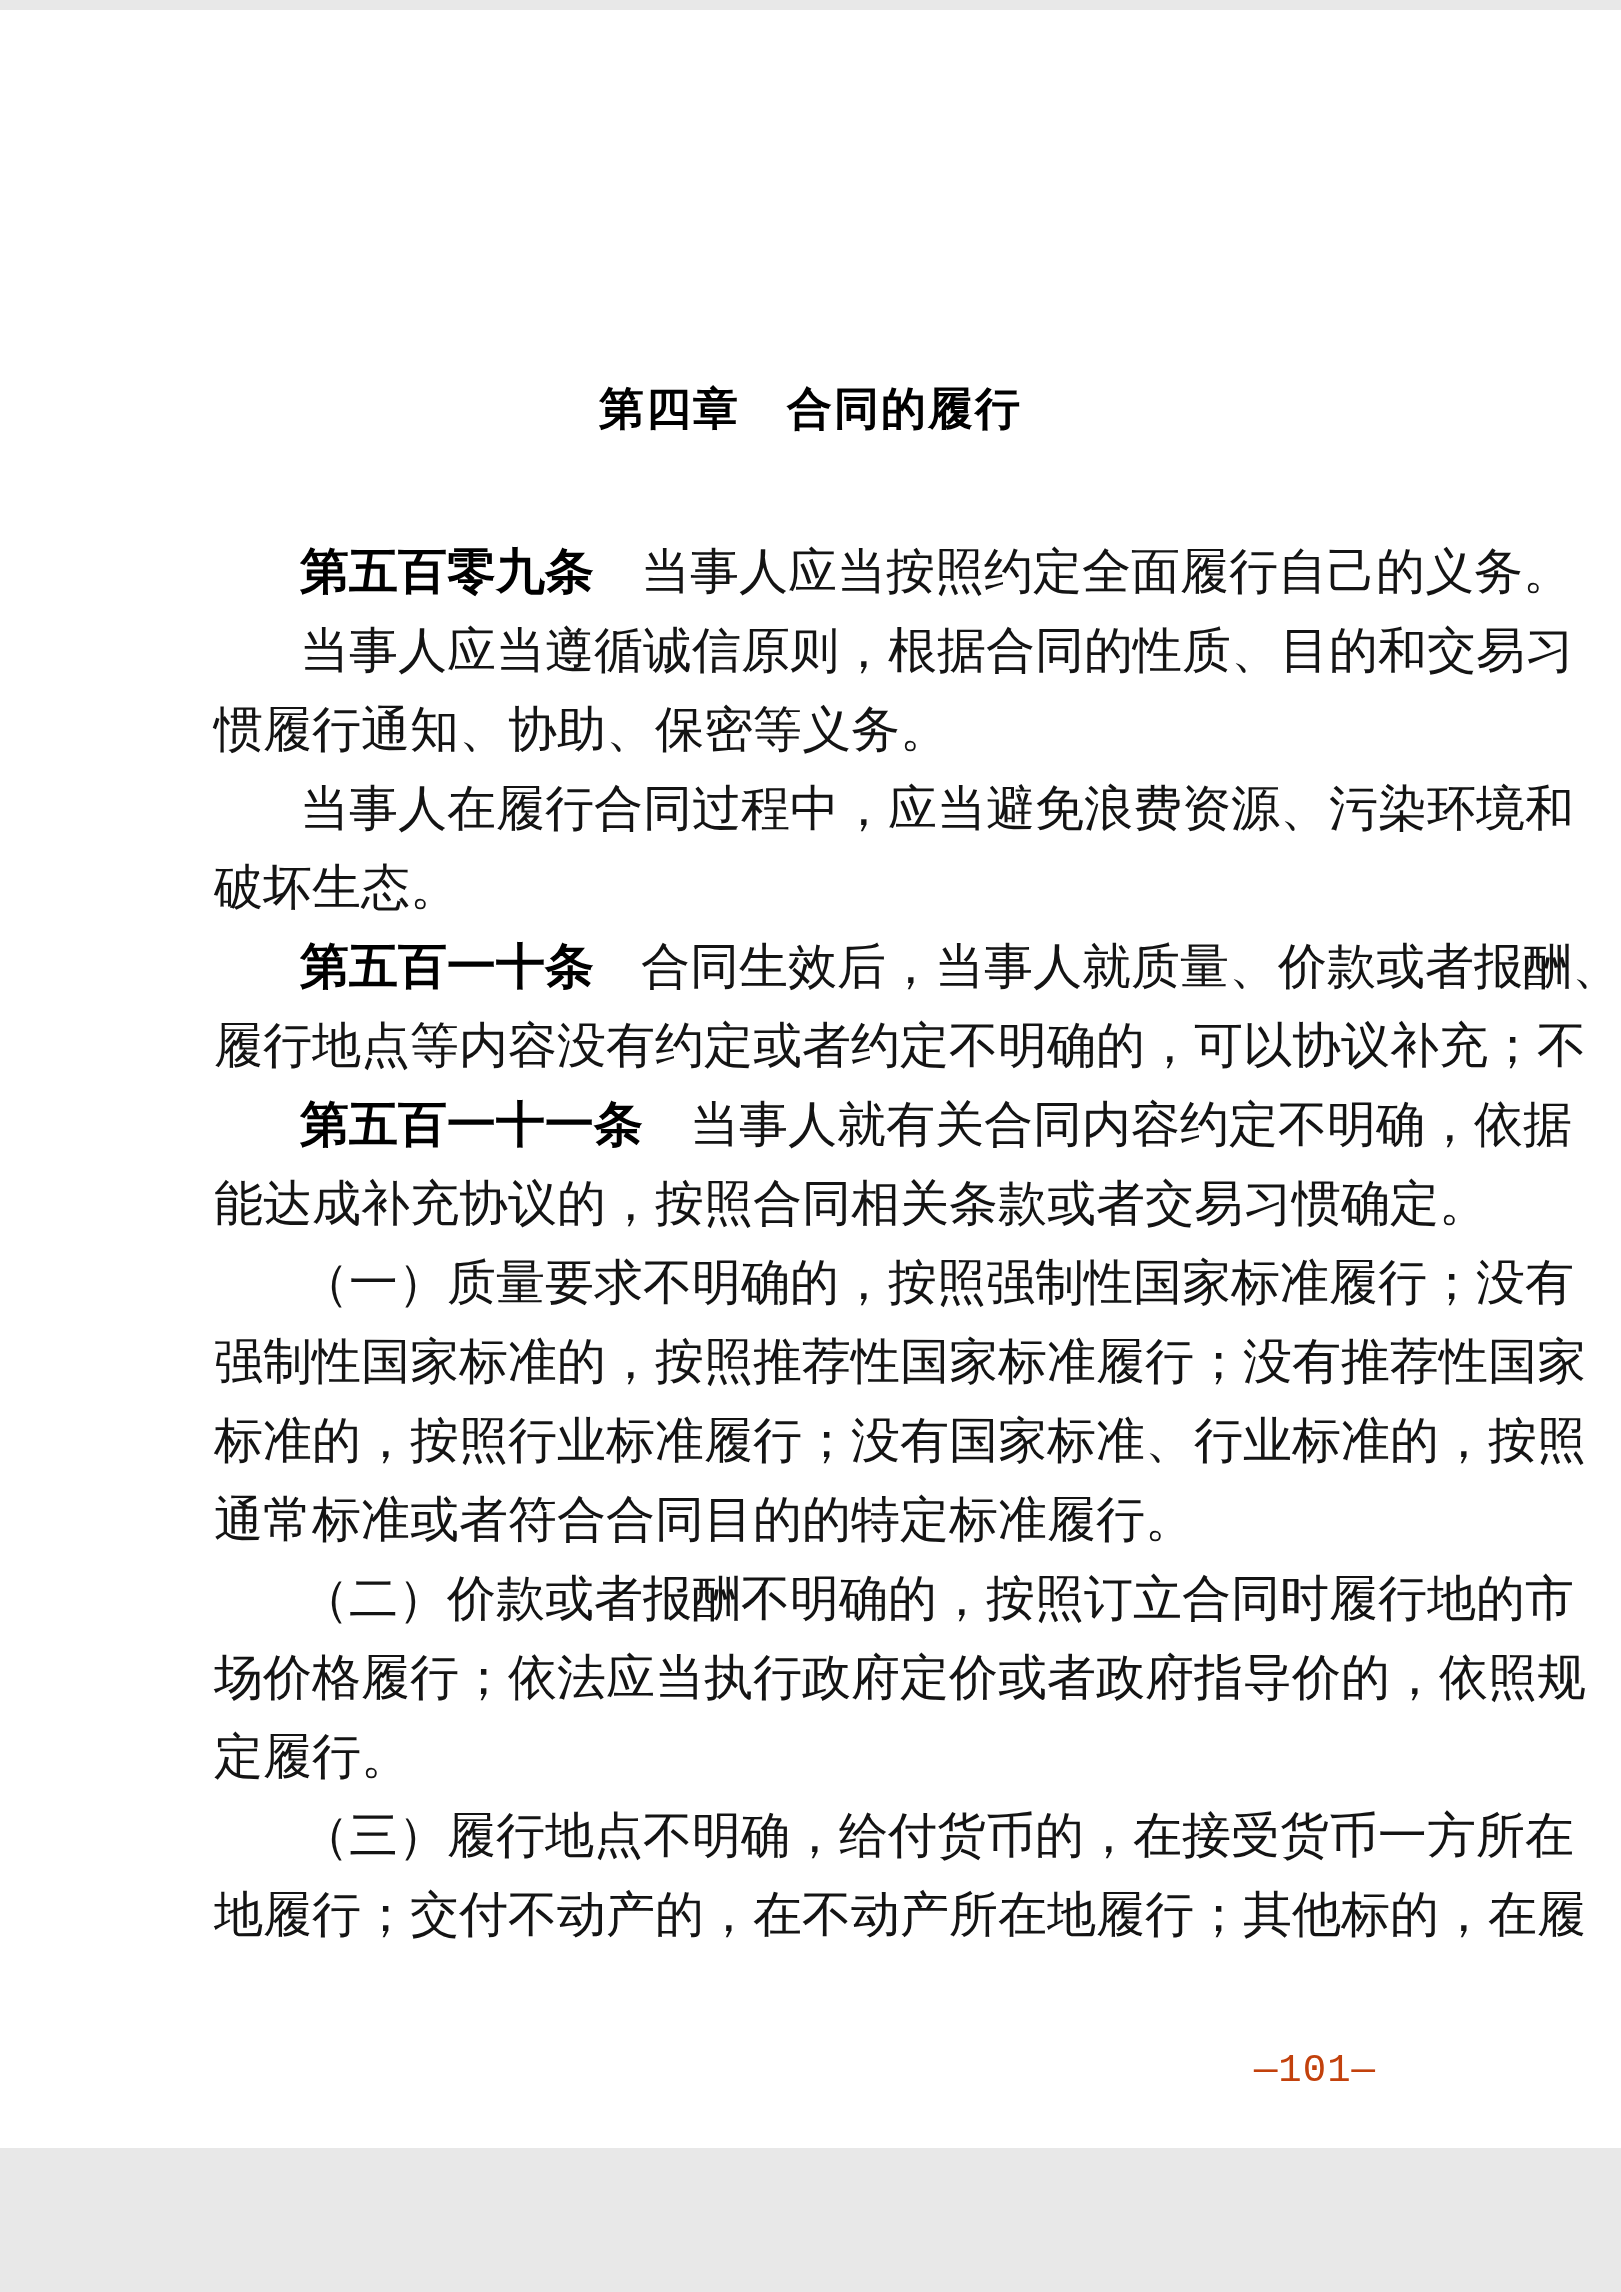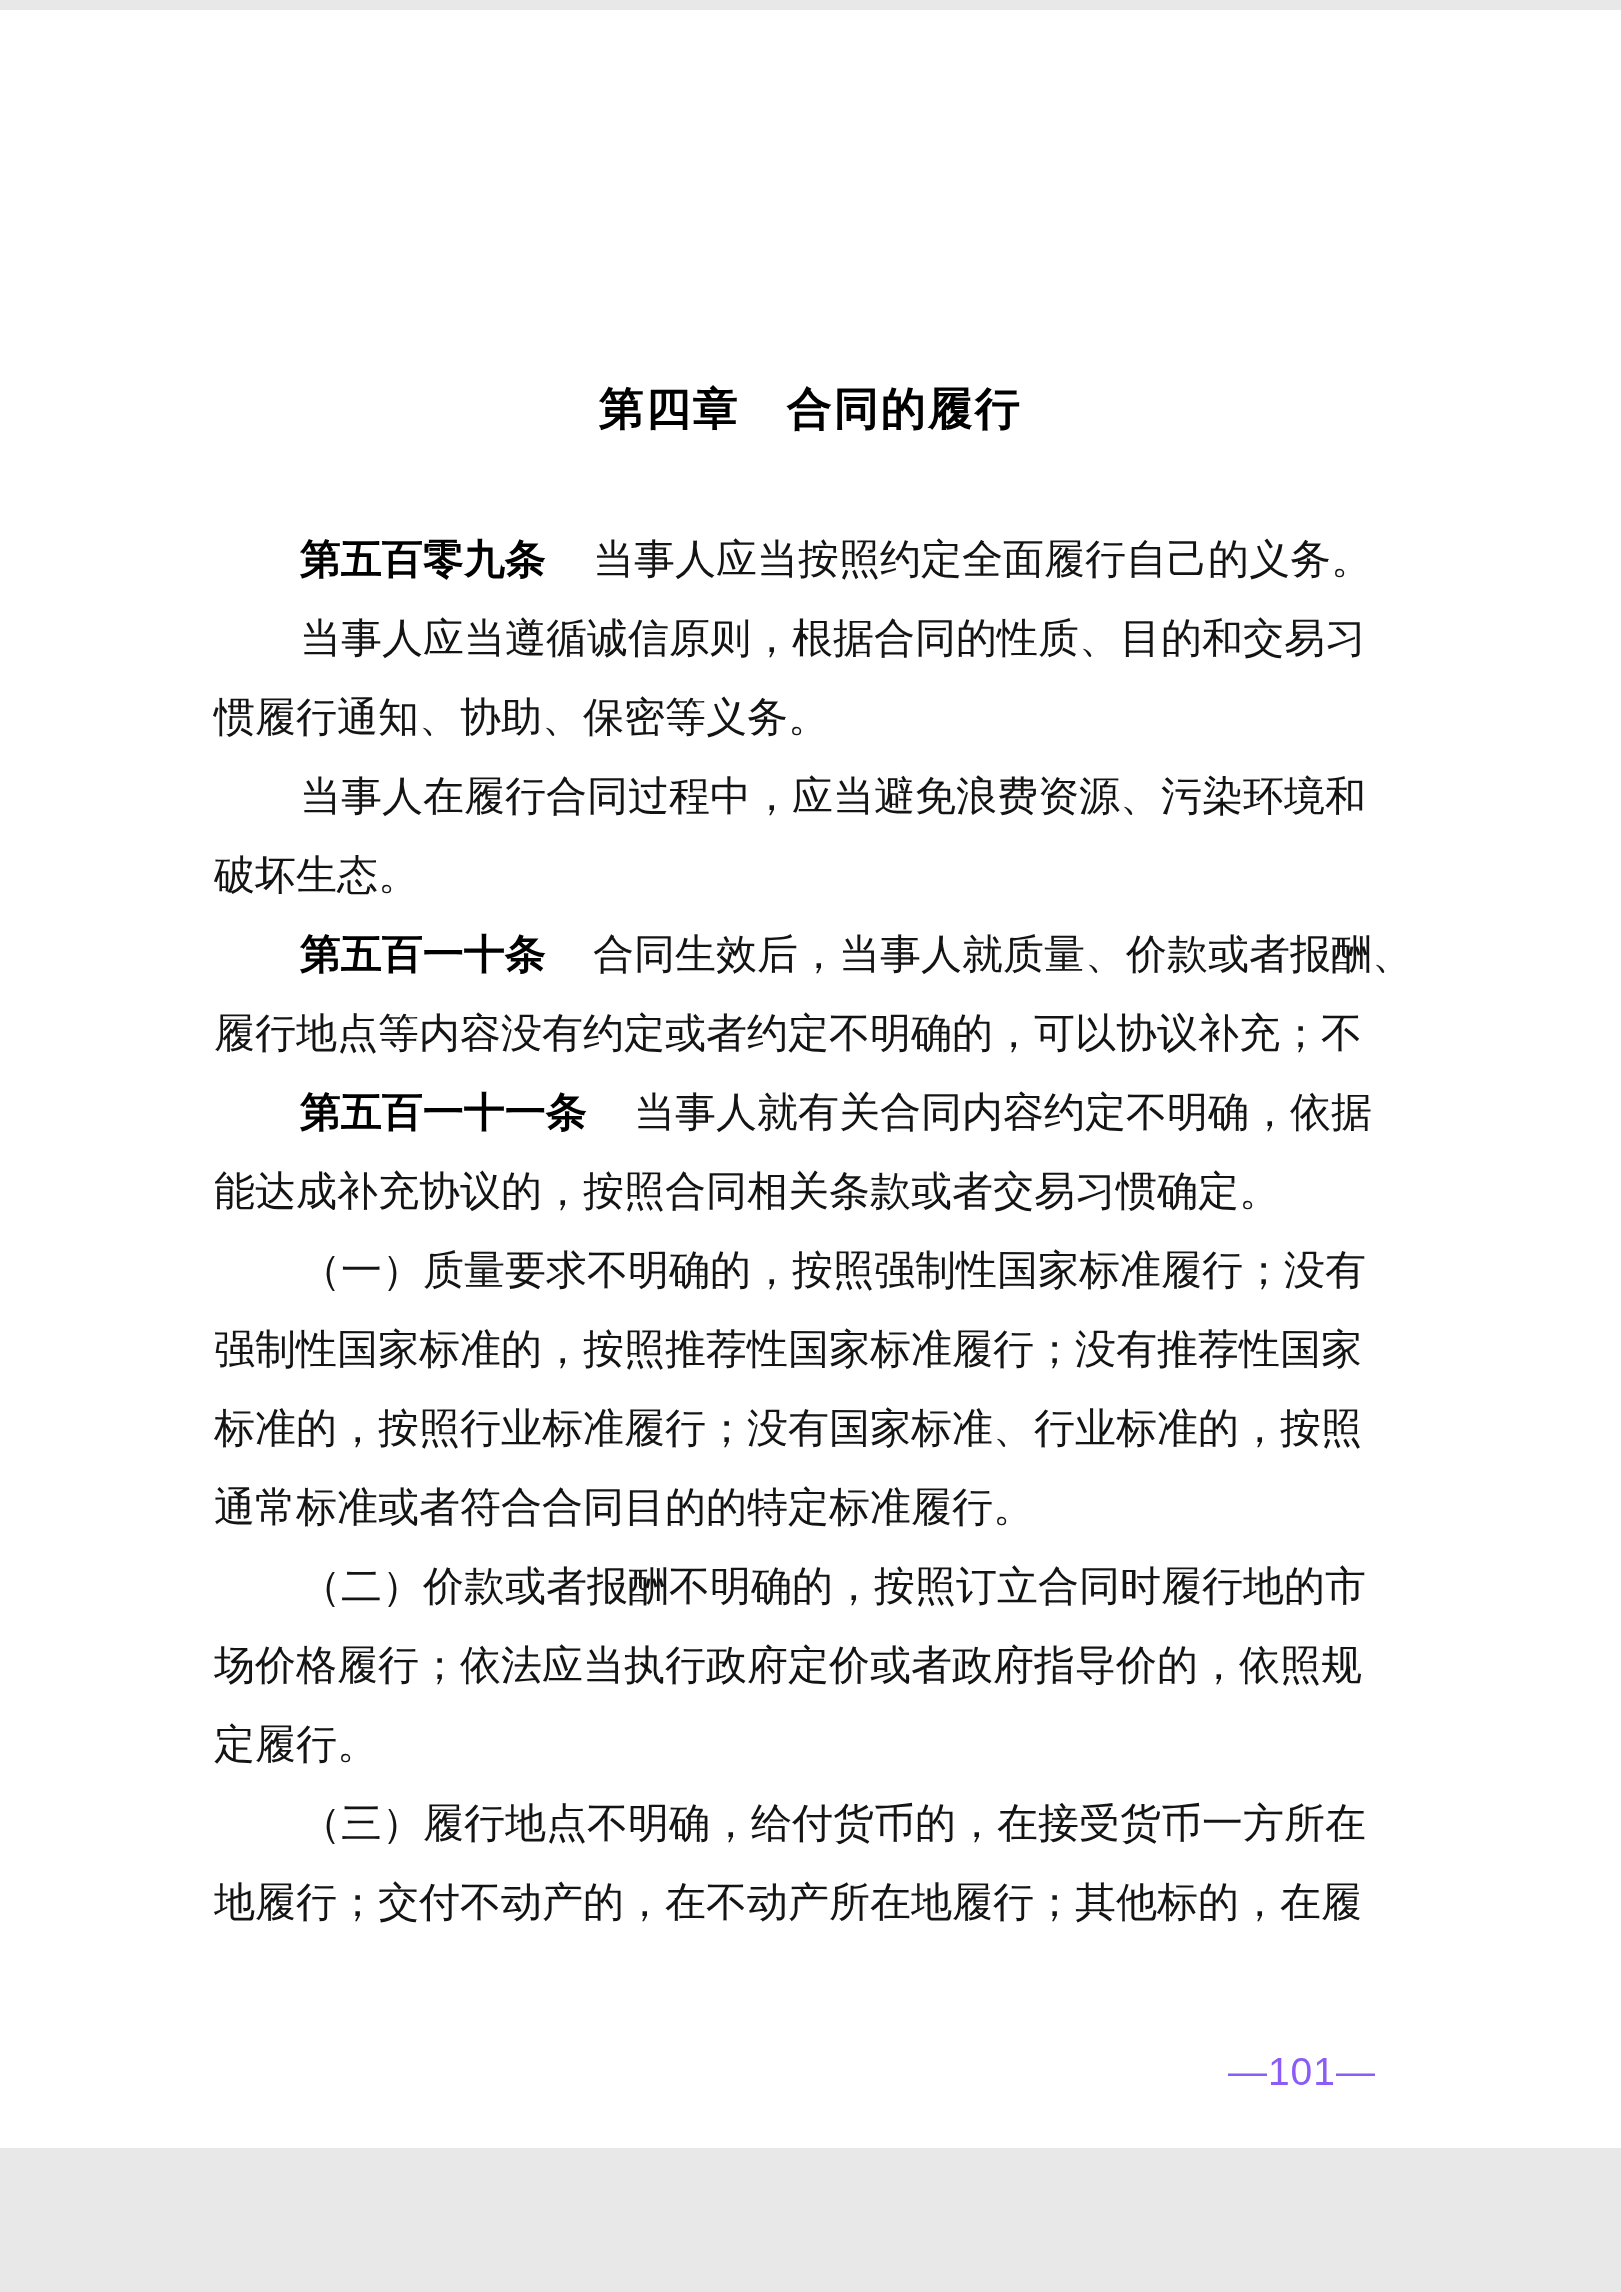--- a/index.html
+++ b/index.html
@@ -32,22 +32,22 @@
     white-space: nowrap;
   }
   .body-text {
     position: absolute;
     top: 522px;
     left: 214px;
     width: 1215px;
   }
   .line {
     height: 79px;
-    line-height: 55px;
-    font-size: 41px;
+    line-height: 79px;
+    font-size: 49px;
     white-space: nowrap;
     color: #141414;
   }
   .line.indent {
     padding-left: 86px;
   }
   .article-num {
     font-family: "Liberation Sans", sans-serif;
     font-weight: 700;
     color: #000000;
@@ -56,22 +56,22 @@
   .article-num:empty {
     display: none;
   }
   .page-number {
     position: absolute;
     top: 2039px;
     right: 245px;
     font-size: 39px;
     line-height: 45px;
     letter-spacing: 1px;
-    color: #8b5cf6;
-    font-family: Liberation Sans, sans-serif;
+    color: #c2410c;
+    font-family: Liberation Mono, monospace;
     white-space: nowrap;
   }
 </style>
 </head>
 <body>
 
 <div class="page">
 
   <div class="chapter-title">第四章　合同的履行</div>
 

